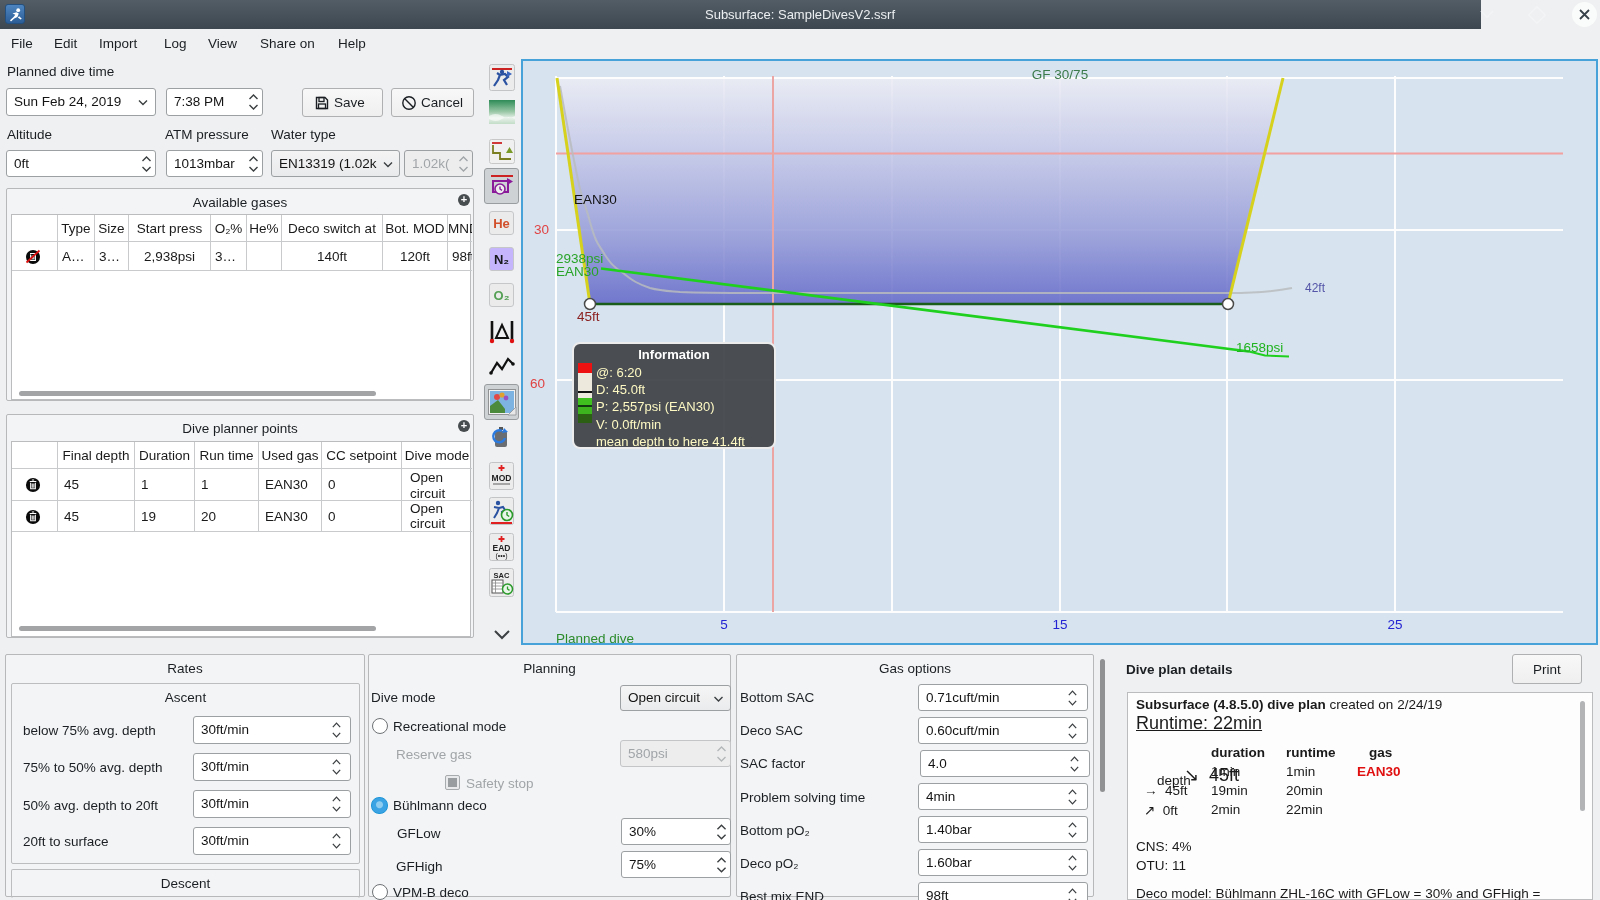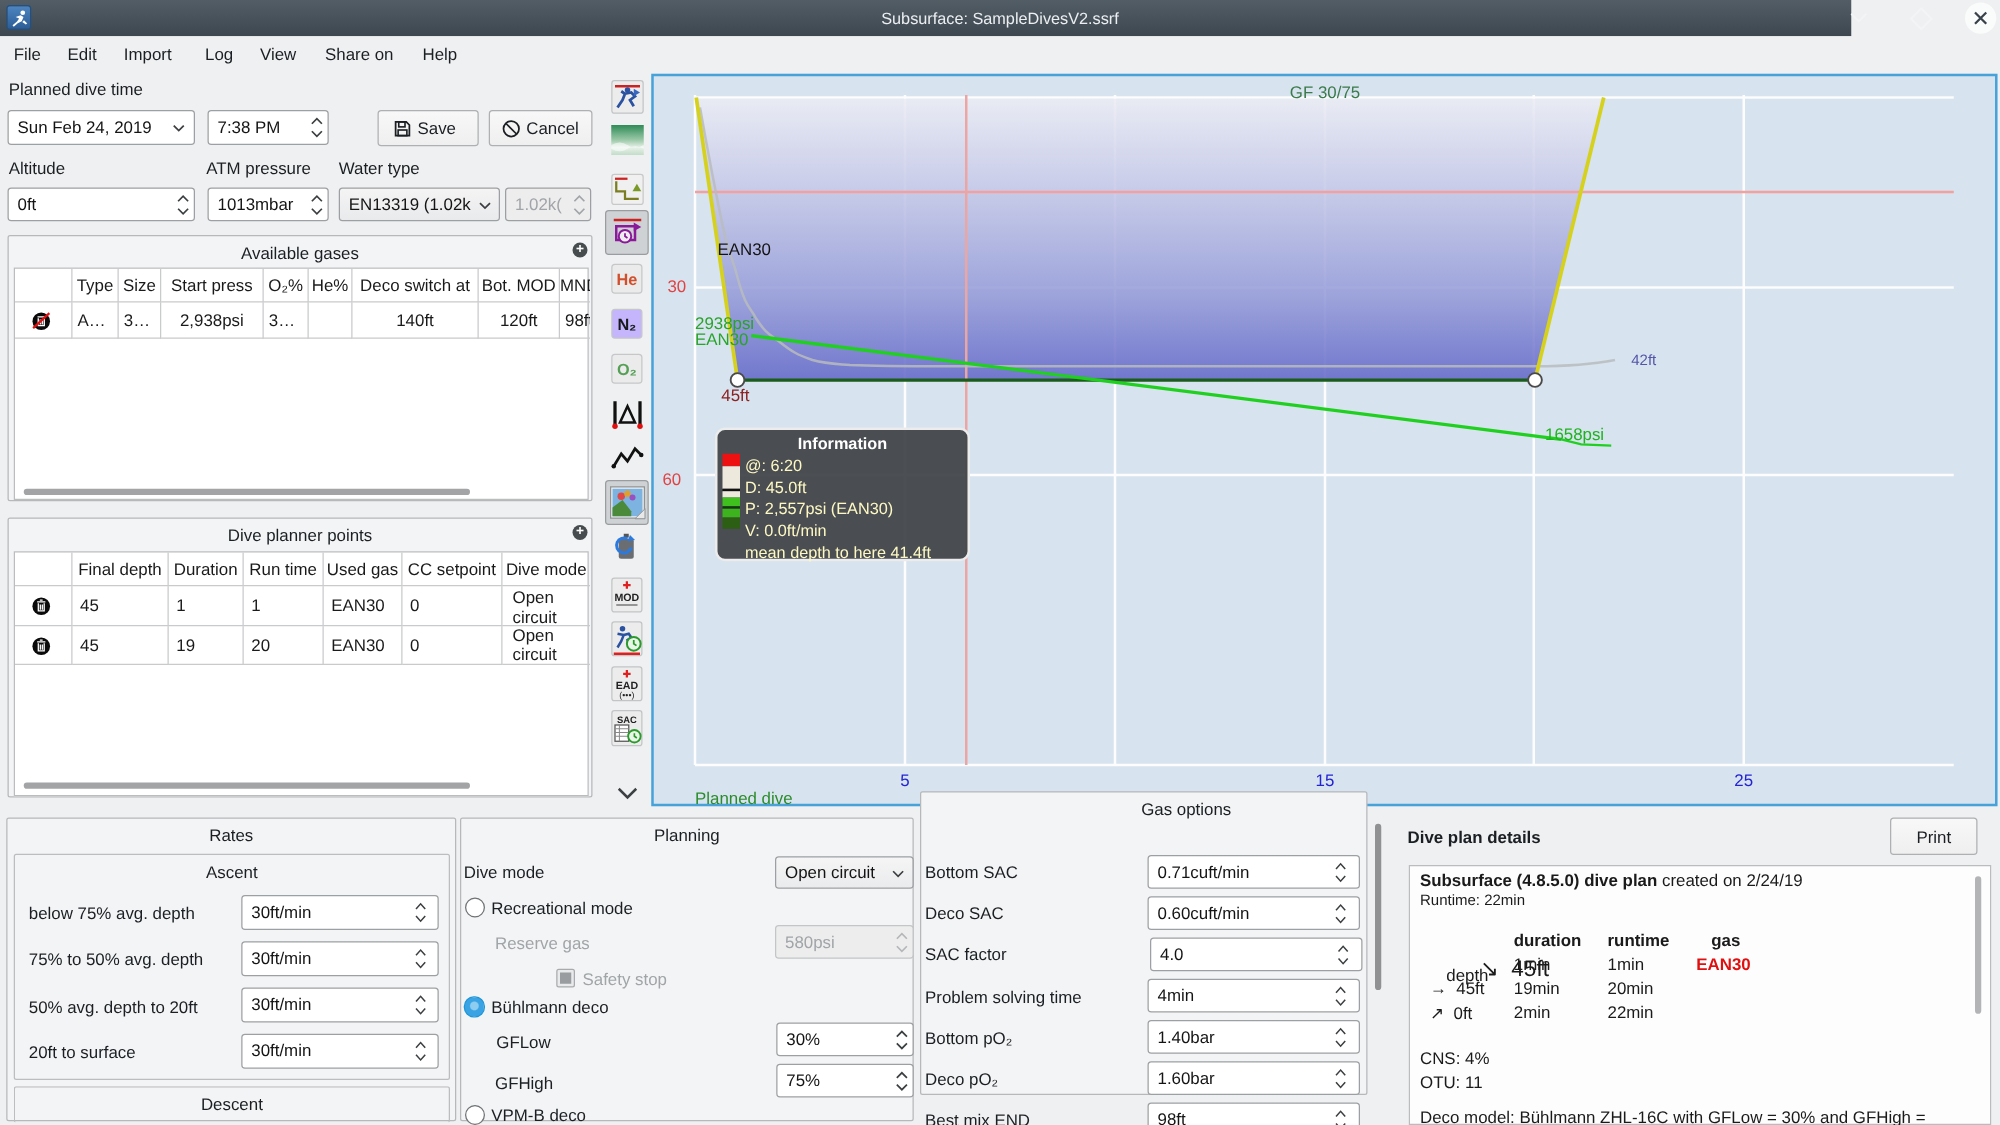--- a/index.html
+++ b/index.html
@@ -497,21 +497,21 @@
 <div class="field" style="left:621px;top:851px;width:110px;height:27px;">
   <div class="tx" style="top:5px;">75%</div>
   <svg class="spinar" width="12" height="20" viewBox="0 0 12 20">
     <path d="M1.5 7 L6 2.5 L10.5 7" stroke="#3c3f41" stroke-width="1.5" fill="none"></path>
     <path d="M1.5 13 L6 17.5 L10.5 13" stroke="#3c3f41" stroke-width="1.5" fill="none"></path>
   </svg>
 </div>
 <div class="radio" style="left:372px;top:884px;"></div>
 <div class="lbl" style="left:393px;top:885px;">VPM-B deco</div>
 
-<div id="gasopt" class="panel" style="left:736px;top:633px;width:358px;height:243px;padding-left:34px;">
+<div id="gasopt" class="panel" style="left:736px;top:654px;width:358px;height:243px;">
   <div class="ptitle">Gas options</div>
 </div>
 <div class="lbl" style="left:740px;top:690px;">Bottom SAC</div>
 <div class="lbl" style="left:740px;top:723px;">Deco SAC</div>
 <div class="lbl" style="left:740px;top:756px;">SAC factor</div>
 <div class="lbl" style="left:740px;top:790px;">Problem solving time</div>
 <div class="lbl" style="left:740px;top:823px;">Bottom pO₂</div>
 <div class="lbl" style="left:740px;top:856px;">Deco pO₂</div>
 <div class="lbl" style="left:740px;top:889px;">Best mix END</div>
 <div class="field" style="left:918px;top:684px;width:170px;height:27px;">
@@ -567,21 +567,21 @@
 <div class="vscroll" style="left:1100px;top:659px;height:133px;"></div>
 
 <div id="details" class="abs" style="left:1108px;top:654px;width:492px;height:246px;">
   <div class="lbl" style="left:18px;top:8px;font-weight:bold;">Dive plan details</div>
   <div class="btn" style="left:404px;top:0px;width:70px;height:30px;">
     <div style="position:absolute;width:100%;top:7px;text-align:center;">Print</div>
   </div>
   <div class="whitebox" style="left:19px;top:38px;width:466px;height:208px;background:#fdfdfe;">
     <div class="abs" style="left:8px;top:4px;font-size:13.5px;white-space:nowrap;">
       <b>Subsurface (4.8.5.0) dive plan</b> created on 2/24/19</div>
-    <div class="abs" style="left:8px;top:20px;font-size:12px;">Runtime: 22min</div>
+    <div class="abs" style="left:8px;top:20px;font-size:18px;text-decoration:underline;">Runtime: 22min</div>
     <div class="abs" style="left:29px;top:52px;font-size:13.5px;font-weight:normal;margin-top:28px;">depth</div>
     <div class="abs" style="left:83px;top:52px;font-size:13.5px;font-weight:bold;">duration</div>
     <div class="abs" style="left:158px;top:52px;font-size:13.5px;font-weight:bold;">runtime</div>
     <div class="abs" style="left:241px;top:52px;font-size:13.5px;font-weight:bold;">gas</div>
     <div class="abs" style="left:16px;top:71px;font-size:18px;margin-left:40px;">↘&nbsp;&nbsp;45ft</div>
     <div class="abs" style="left:83px;top:71px;font-size:13.5px;">1min</div>
     <div class="abs" style="left:158px;top:71px;font-size:13.5px;">1min</div>
     <div class="abs" style="left:229px;top:71px;font-size:13.5px;font-weight:bold;color:#e01010;">EAN30</div>
     <div class="abs" style="left:16px;top:90px;font-size:13.5px;">→&nbsp;&nbsp;45ft</div>
     <div class="abs" style="left:83px;top:90px;font-size:13.5px;">19min</div>

